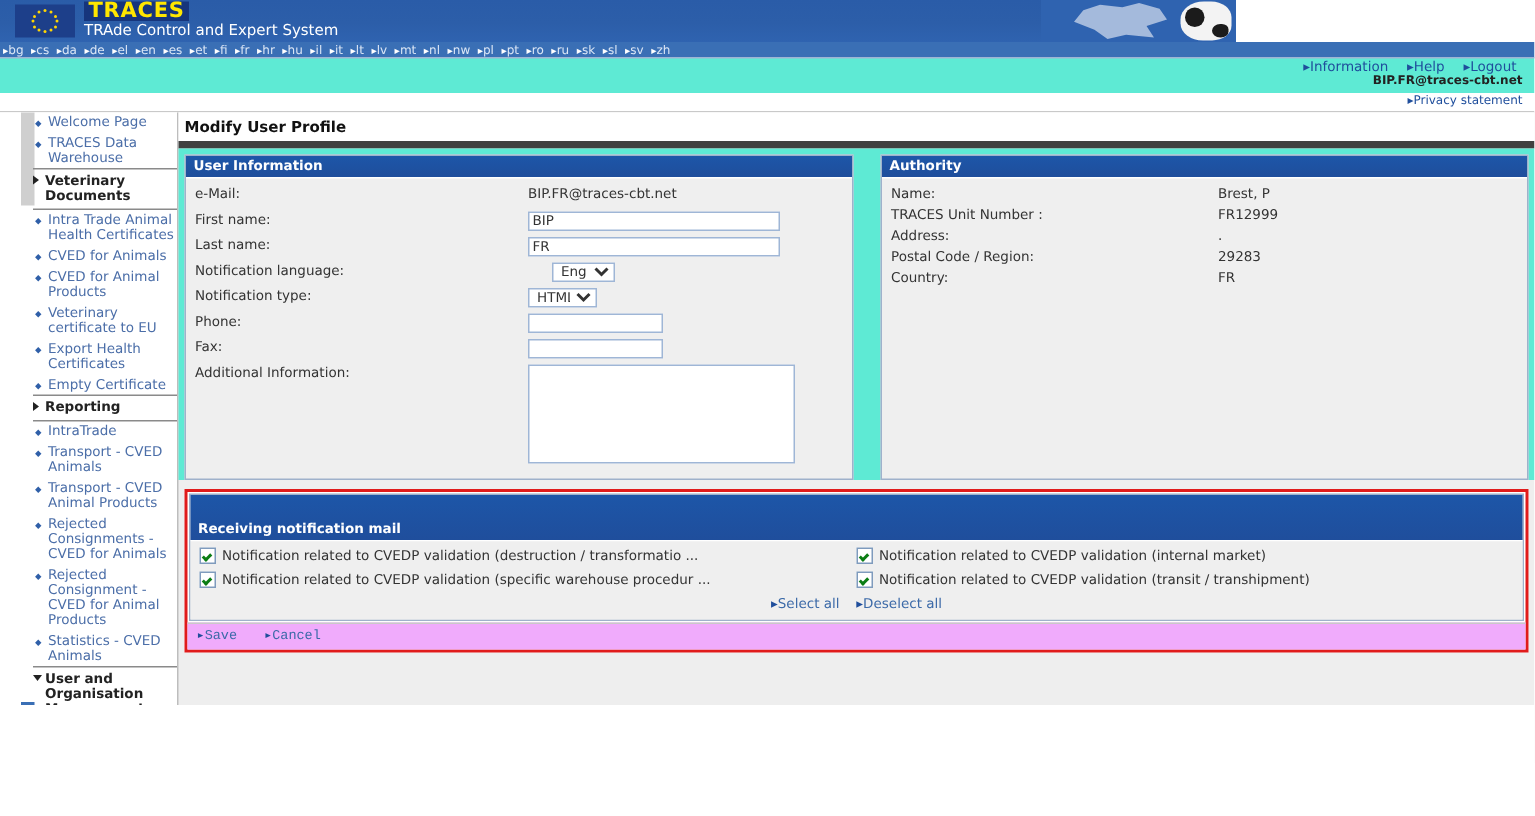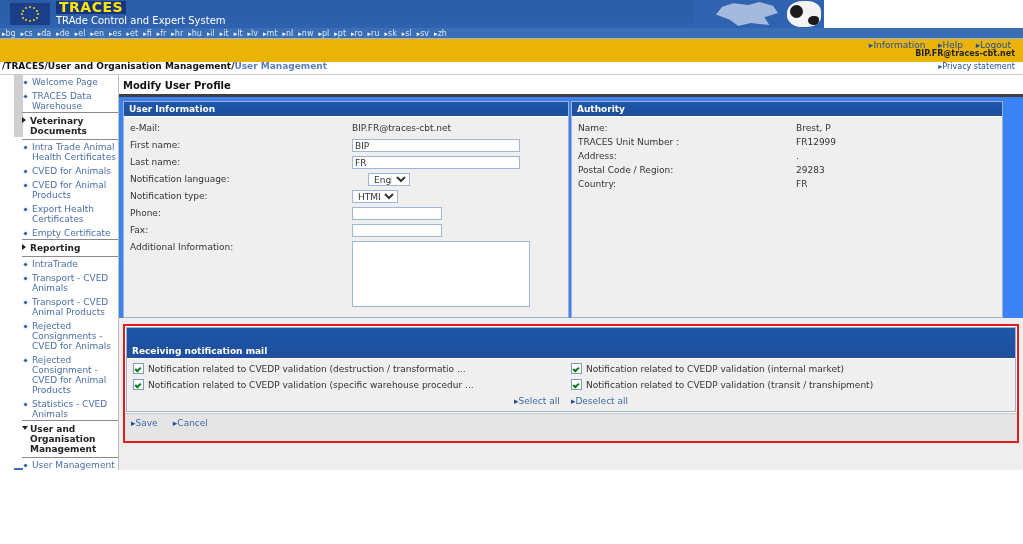--- a/index.html
+++ b/index.html
@@ -57,21 +57,21 @@
     height:11px;width:1023px;background:#3a6fb5;
     display:flex;align-items:center;padding-left:2px;box-sizing:border-box;
     border-bottom:1px solid #9fb4d4;
   }
   .lang{
     color:#dce7f6;font-size:8px;margin-right:5px;white-space:nowrap;
     cursor:pointer;text-decoration:none;
   }
   .lang .arw{color:#ffffff;font-size:7px;}
   
-  .utilwrap{position:relative;height:23px;width:1023px;background:#eab308;}
+  .utilwrap{position:relative;height:23px;width:1023px;background:#5eead4;}
   .utillinks{
     position:absolute;right:8px;top:1px;font-size:8px;color:#1f4e9c;white-space:nowrap;
   }
   .utillinks a{color:#1f4e9c;text-decoration:none;margin-left:6px;}
   .useremail{
     position:absolute;right:8px;top:10px;font-size:8px;color:#222;font-weight:bold;
   }
   
   .crumbwrap{
     position:relative;height:12px;width:1023px;border-bottom:1px solid #c9c9c9;
@@ -114,23 +114,23 @@
     position:absolute;left:2px;top:6px;width:3px;height:3px;background:#2f5fa8;
     transform:rotate(45deg);
   }
   
   .content{
     position:absolute;left:118px;top:0;width:905px;height:402px;
     background:#eeeeee;border-left:1px solid #bdbdbd;box-sizing:border-box;
   }
   .pagetitle{
     font-size:10px;font-weight:bold;color:#111;padding:5px 0 3px 4px;
-    background:#ffffff;border-bottom:3px solid #404040;
-  }
-  .panels{display:flex;gap:0;padding:4px 4px 0 4px;background:#3b82f6;}
+    background:#ffffff;border-bottom:5px solid #404040;
+  }
+  .panels{display:flex;gap:16px;padding:4px 4px 0 4px;background:#5eead4;}
   .panel{
     border:1px solid #9fb1cb;background:#efefef;box-sizing:border-box;
   }
   .panel-user{width:446px;}
   .panel-auth{width:432px;margin-left:2px;}
   .panel-h{
     background:linear-gradient(to bottom,#1d56a8 0%,#1f4e9c 100%);
     color:#ffffff;font-size:9px;font-weight:bold;padding:2px 0 2px 5px;
     border-bottom:1px solid #ffffff;
   }
@@ -183,21 +183,21 @@
     border-left:2px solid #0b7d14;border-bottom:2px solid #0b7d14;
     transform:rotate(-45deg);
   }
   .cblab{font-size:9px;color:#333;white-space:nowrap;}
   .selrow{text-align:center;padding:0 0 3px 0;}
   .lnk{
     font-size:9px;color:#3c6aa8;text-decoration:none;margin:0 4px;white-space:nowrap;
   }
   .lnk .arw{color:#1f4e9c;}
   .actionbar{
-    background:#e5e5e5;border-top:1px solid #c9c9c9;padding:3px 0 13px 2px;
+    background:#f0abfc;border-top:1px solid #c9c9c9;padding:3px 0 3px 2px;font-family:Liberation Mono, monospace;
   }
   .actionbar .lnk{margin-right:8px;}
   .footer{
     position:absolute;left:118px;top:402px;width:905px;height:68px;
     background:#eeeeee;border-left:1px solid #bdbdbd;box-sizing:border-box;
   }
   .botstrip{
     position:absolute;left:0;top:470px;width:1023px;height:74px;background:#ffffff;
   }
 </style>
@@ -262,37 +262,35 @@
 <div class="utilwrap">
   <div class="utillinks">
     <a href="#" class="lnk"><span class="arw">▸</span><span>Information</span></a>
     <a href="#" class="lnk"><span class="arw">▸</span><span>Help</span></a>
     <a href="#" class="lnk"><span class="arw">▸</span><span>Logout</span></a>
   </div>
   <div class="useremail">BIP.FR@traces-cbt.net</div>
 </div>
 
 <div class="crumbwrap">
-  <div class="crumb">
-    <span>/TRACES/</span><span>User and Organisation Management/</span><span class="cur">User Management</span>
-  </div>
   <a href="#" class="privacy"><span class="arw">▸</span><span>Privacy statement</span></a>
 </div>
 
 <div class="page">
 
   <div class="sidebar">
     <div class="railgrey"></div>
     <div class="navlist" id="navlist">
         <div class="navitem"><span class="bul"></span><span>Welcome Page</span></div>
         <div class="navitem"><span class="bul"></span><span>TRACES Data Warehouse</span></div>
         <div class="navgroup"><span class="tri"></span><span>Veterinary Documents</span></div>
         <div class="navitem"><span class="bul"></span><span>Intra Trade Animal Health Certificates</span></div>
         <div class="navitem"><span class="bul"></span><span>CVED for Animals</span></div>
         <div class="navitem"><span class="bul"></span><span>CVED for Animal Products</span></div>
+        <div class="navitem"><span class="bul"></span><span>Veterinary certificate to EU</span></div>
         <div class="navitem"><span class="bul"></span><span>Export Health Certificates</span></div>
         <div class="navitem"><span class="bul"></span><span>Empty Certificate</span></div>
         <div class="navgroup"><span class="tri"></span><span>Reporting</span></div>
         <div class="navitem"><span class="bul"></span><span>IntraTrade</span></div>
         <div class="navitem"><span class="bul"></span><span>Transport - CVED Animals</span></div>
         <div class="navitem"><span class="bul"></span><span>Transport - CVED Animal Products</span></div>
         <div class="navitem"><span class="bul"></span><span>Rejected Consignments - CVED for Animals</span></div>
         <div class="navitem"><span class="bul"></span><span>Rejected Consignment - CVED for Animal Products</span></div>
         <div class="navitem"><span class="bul"></span><span>Statistics - CVED Animals</span></div>
         <div class="navgroup open"><span class="tri"></span><span>User and Organisation Management</span></div>

